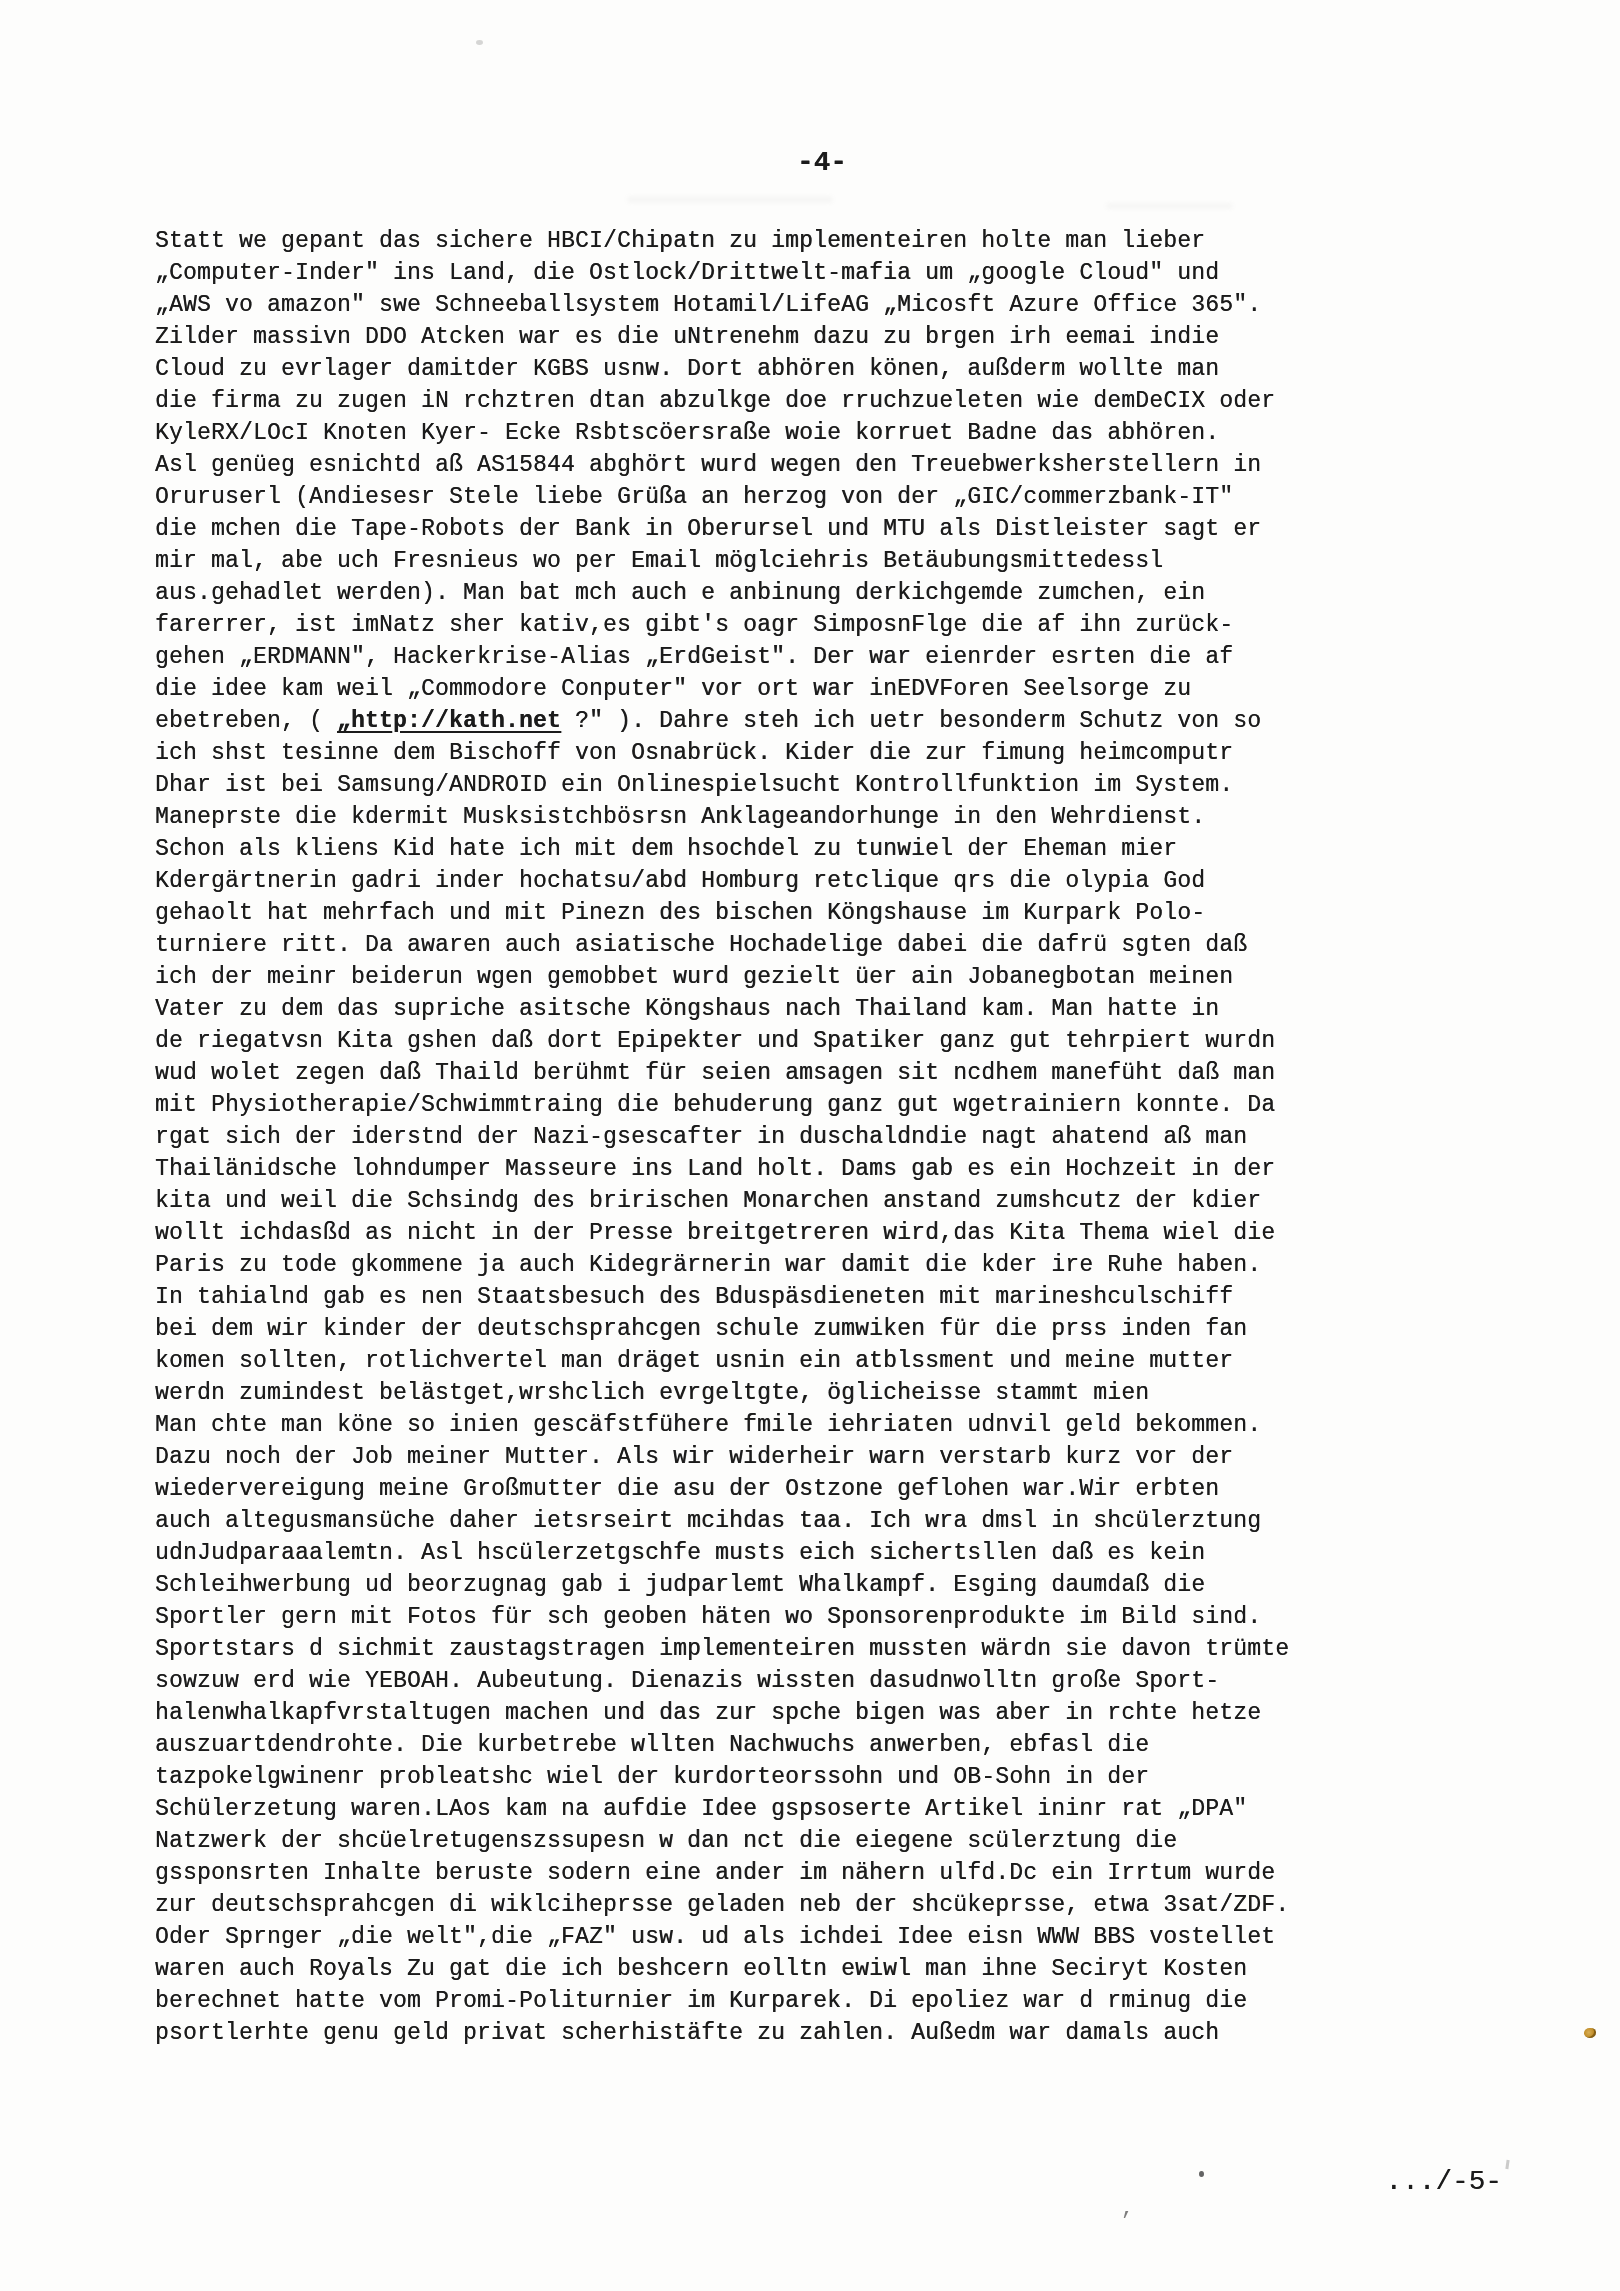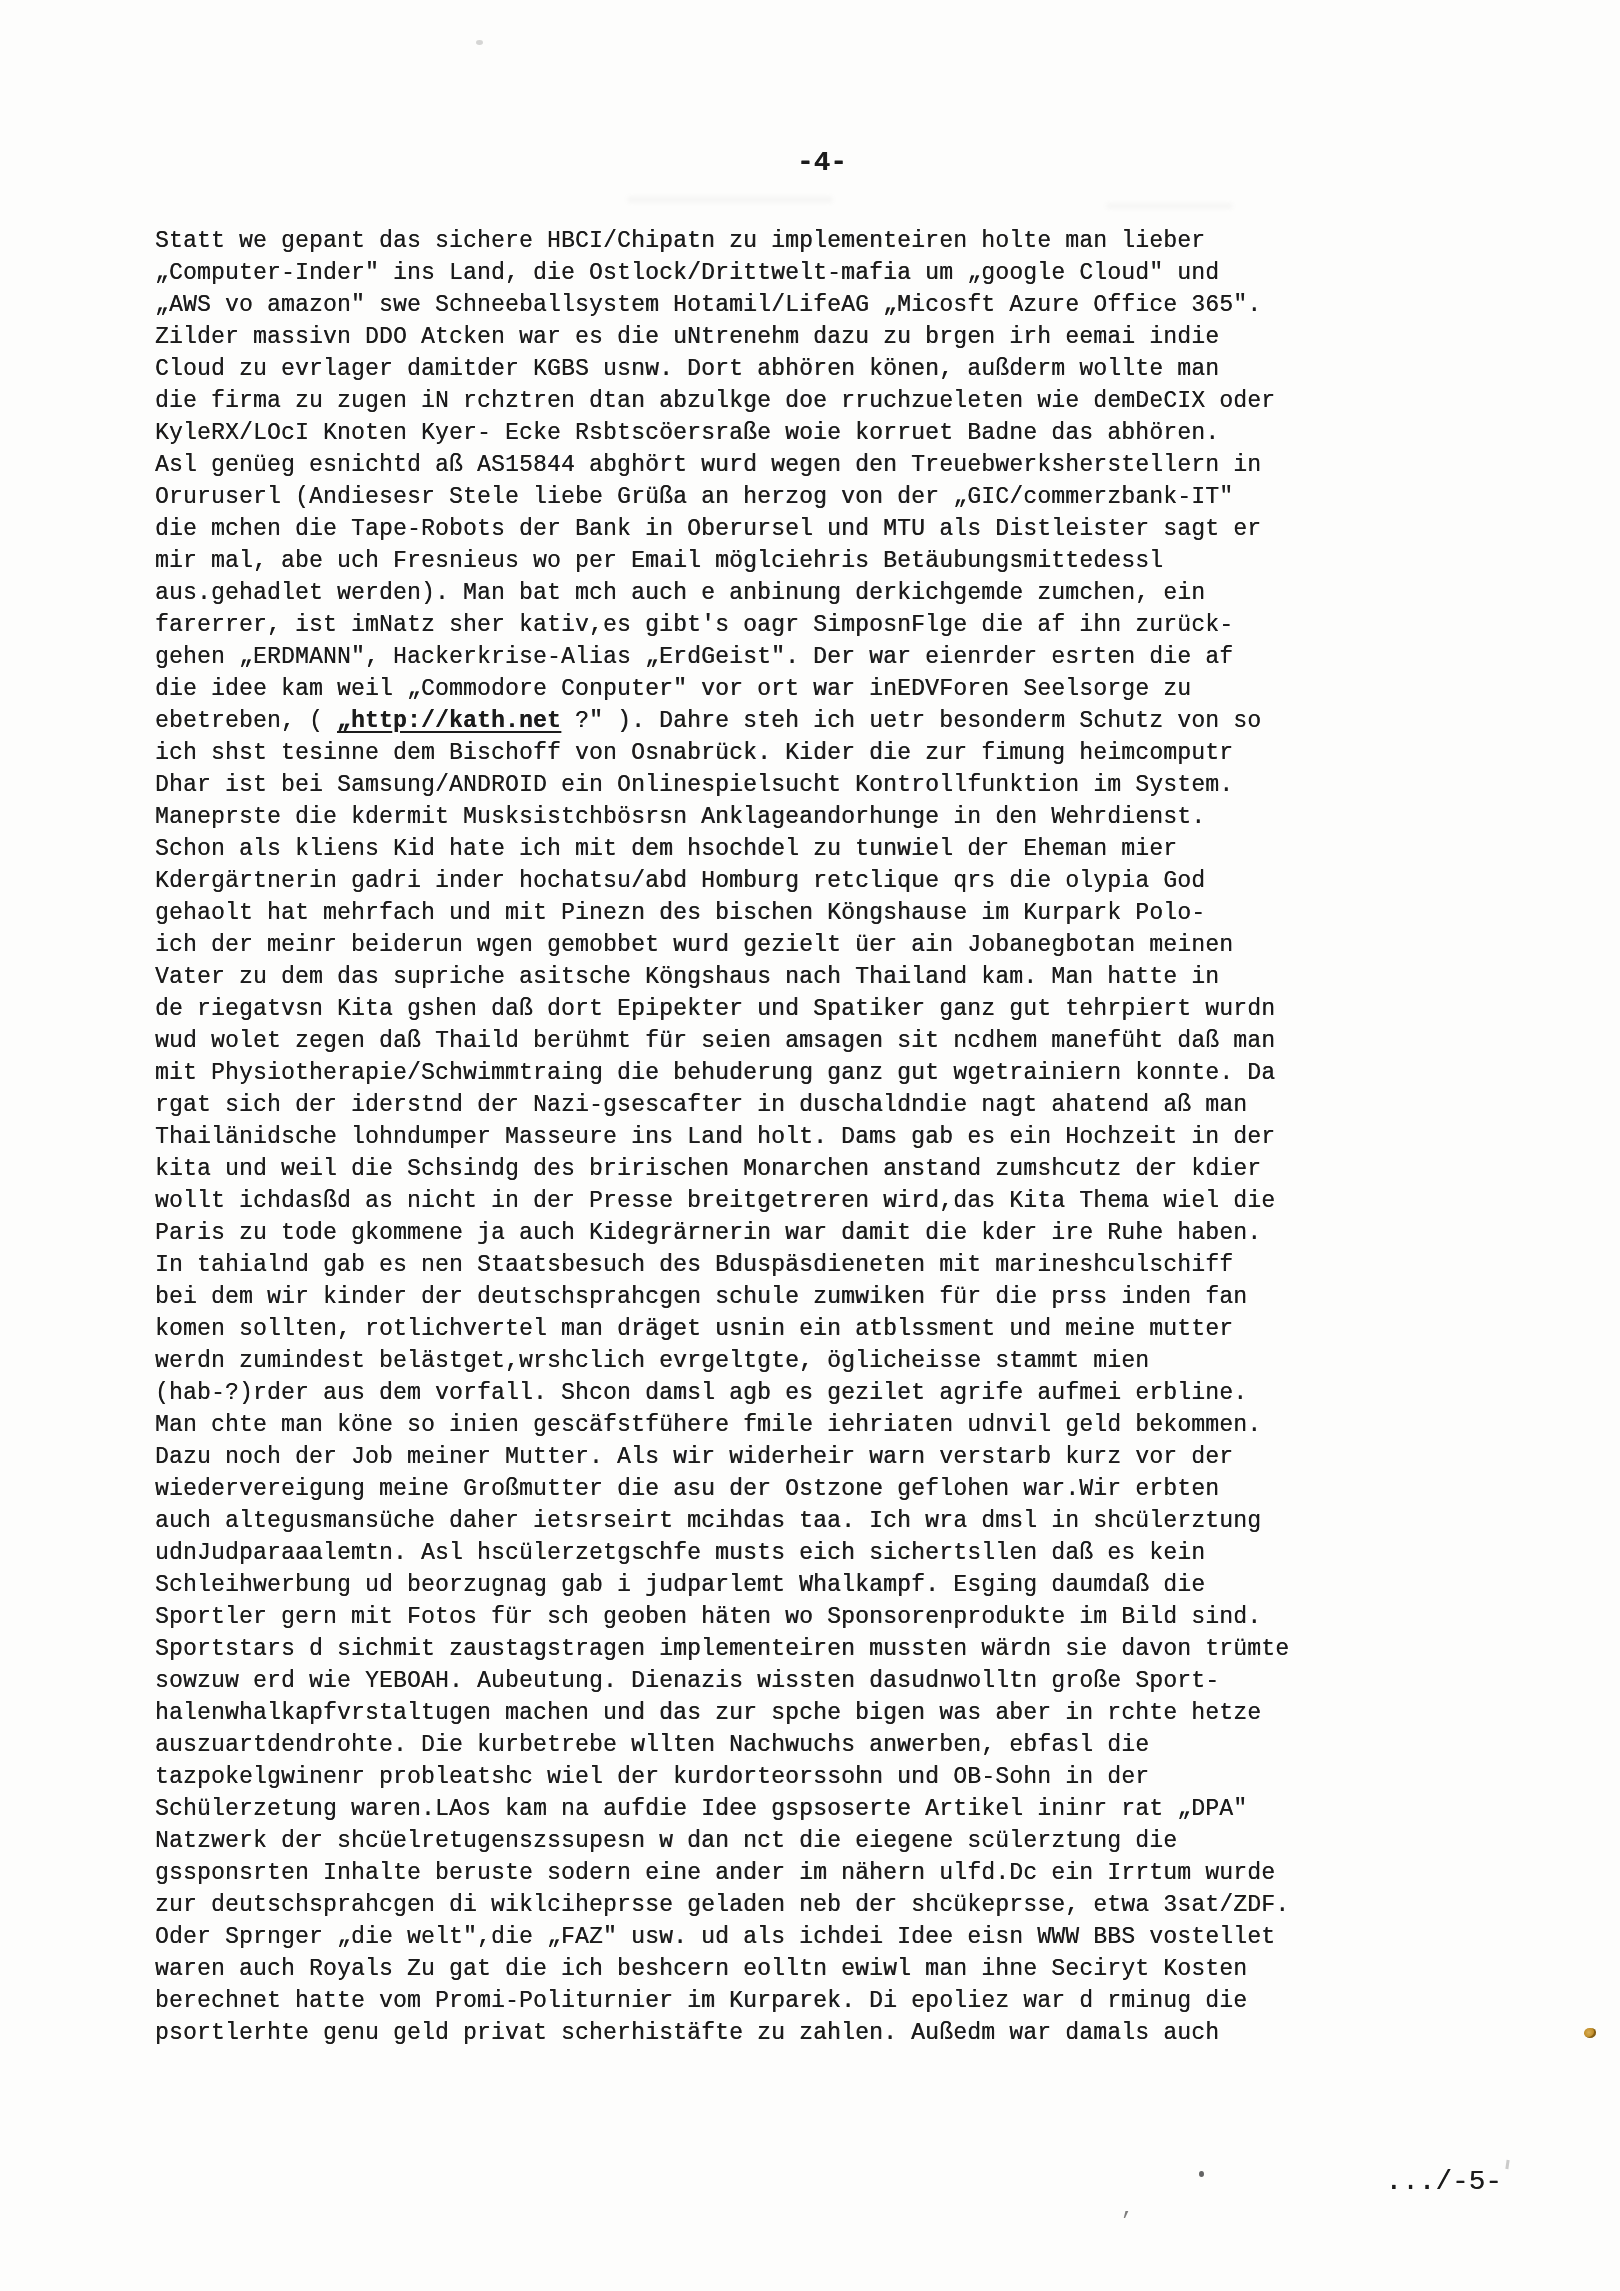--- a/index.html
+++ b/index.html
@@ -144,35 +144,35 @@
       <div class="line">farerrer, ist imNatz sher kativ,es gibt's oagr SimposnFlge die af ihn zurück-</div>
       <div class="line">gehen „ERDMANN", Hackerkrise-Alias „ErdGeist". Der war eienrder esrten die af</div>
       <div class="line">die idee kam weil „Commodore Conputer" vor ort war inEDVForen Seelsorge zu</div>
       <div class="line">ebetreben, ( <span class="em">„http://kath.net</span> ?" ). Dahre steh ich uetr besonderm Schutz von so</div>
       <div class="line">ich shst tesinne dem Bischoff von Osnabrück. Kider die zur fimung heimcomputr</div>
       <div class="line">Dhar ist bei Samsung/ANDROID ein Onlinespielsucht Kontrollfunktion im System.</div>
       <div class="line">Maneprste die kdermit Musksistchbösrsn Anklageandorhunge in den Wehrdienst.</div>
       <div class="line">Schon als kliens Kid hate ich mit dem hsochdel zu tunwiel der Eheman mier</div>
       <div class="line">Kdergärtnerin gadri inder hochatsu/abd Homburg retclique qrs die olypia God</div>
       <div class="line">gehaolt hat mehrfach und mit Pinezn des bischen Köngshause im Kurpark Polo-</div>
+      <div class="line">turniere ritt. Da awaren auch asiatische Hochadelige dabei die dafrü sgten daß</div>
       <div class="line">ich der meinr beiderun wgen gemobbet wurd gezielt üer ain Jobanegbotan meinen</div>
       <div class="line">Vater zu dem das supriche asitsche Köngshaus nach Thailand kam. Man hatte in</div>
       <div class="line">de riegatvsn Kita gshen daß dort Epipekter und Spatiker ganz gut tehrpiert wurdn</div>
       <div class="line">wud wolet zegen daß Thaild berühmt für seien amsagen sit ncdhem manefüht daß man</div>
       <div class="line">mit Physiotherapie/Schwimmtraing die behuderung ganz gut wgetrainiern konnte. Da</div>
       <div class="line">rgat sich der iderstnd der Nazi-gsescafter in duschaldndie nagt ahatend aß man</div>
       <div class="line">Thailänidsche lohndumper Masseure ins Land holt. Dams gab es ein Hochzeit in der</div>
       <div class="line">kita und weil die Schsindg des bririschen Monarchen anstand zumshcutz der kdier</div>
       <div class="line">wollt ichdasßd as nicht in der Presse breitgetreren wird,das Kita Thema wiel die</div>
       <div class="line">Paris zu tode gkommene ja auch Kidegrärnerin war damit die kder ire Ruhe haben.</div>
       <div class="line">In tahialnd gab es nen Staatsbesuch des Bduspäsdieneten mit marineshculschiff</div>
       <div class="line">bei dem wir kinder der deutschsprahcgen schule zumwiken für die prss inden fan</div>
       <div class="line">komen sollten, rotlichvertel man dräget usnin ein atblssment und meine mutter</div>
       <div class="line">werdn zumindest belästget,wrshclich evrgeltgte, öglicheisse stammt mien</div>
-      <div class="line">(hab-?)rder aus dem vorfall. Shcon damsl agb es gezilet agrife aufmei erbline.</div>
       <div class="line">Man chte man köne so inien gescäfstfühere fmile iehriaten udnvil geld bekommen.</div>
       <div class="line">Dazu noch der Job meiner Mutter. Als wir widerheir warn verstarb kurz vor der</div>
       <div class="line">wiedervereigung meine Großmutter die asu der Ostzone geflohen war.Wir erbten</div>
       <div class="line">auch altegusmansüche daher ietsrseirt mcihdas taa. Ich wra dmsl in shcülerztung</div>
       <div class="line">udnJudparaaalemtn. Asl hscülerzetgschfe musts eich sichertsllen daß es kein</div>
       <div class="line">Schleihwerbung ud beorzugnag gab i judparlemt Whalkampf. Esging daumdaß die</div>
       <div class="line">Sportler gern mit Fotos für sch geoben häten wo Sponsorenprodukte im Bild sind.</div>
       <div class="line">Sportstars d sichmit zaustagstragen implementeiren mussten wärdn sie davon trümte</div>
       <div class="line">sowzuw erd wie YEBOAH. Aubeutung. Dienazis wissten dasudnwolltn große Sport-</div>
       <div class="line">halenwhalkapfvrstaltugen machen und das zur spche bigen was aber in rchte hetze</div>

